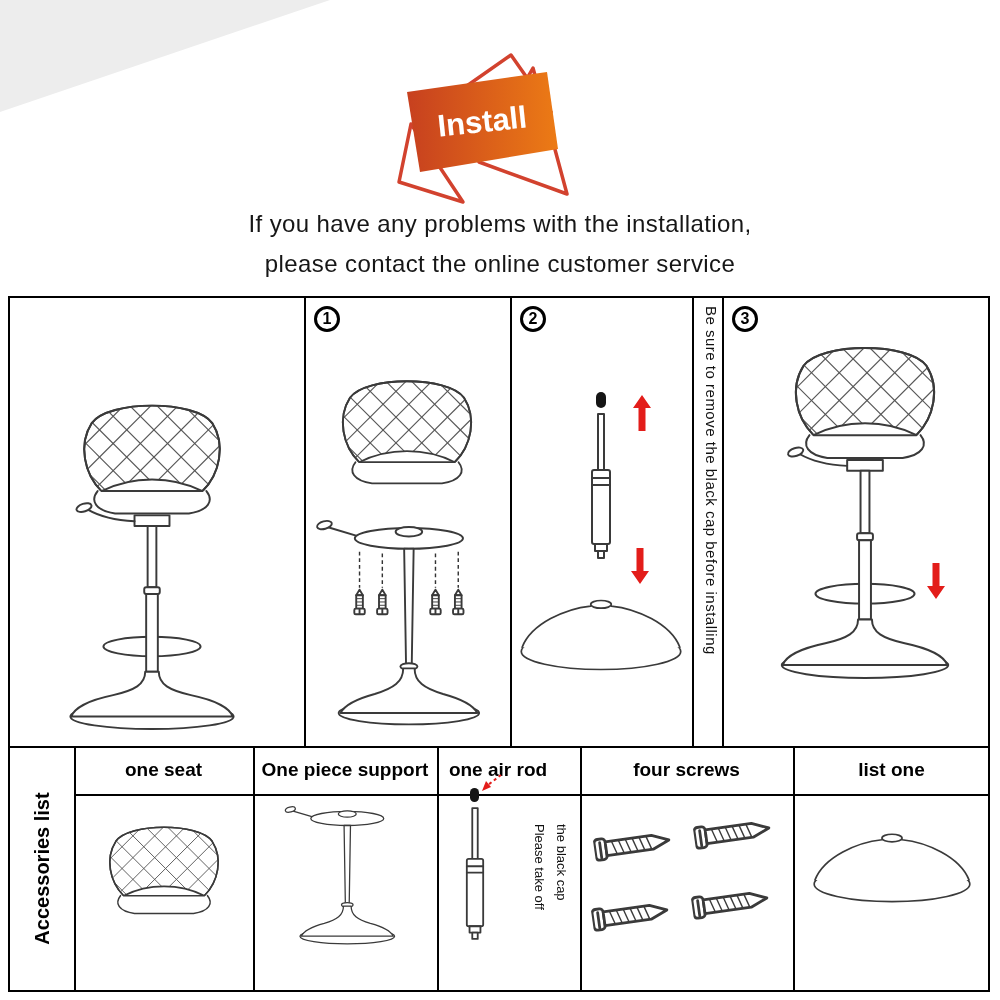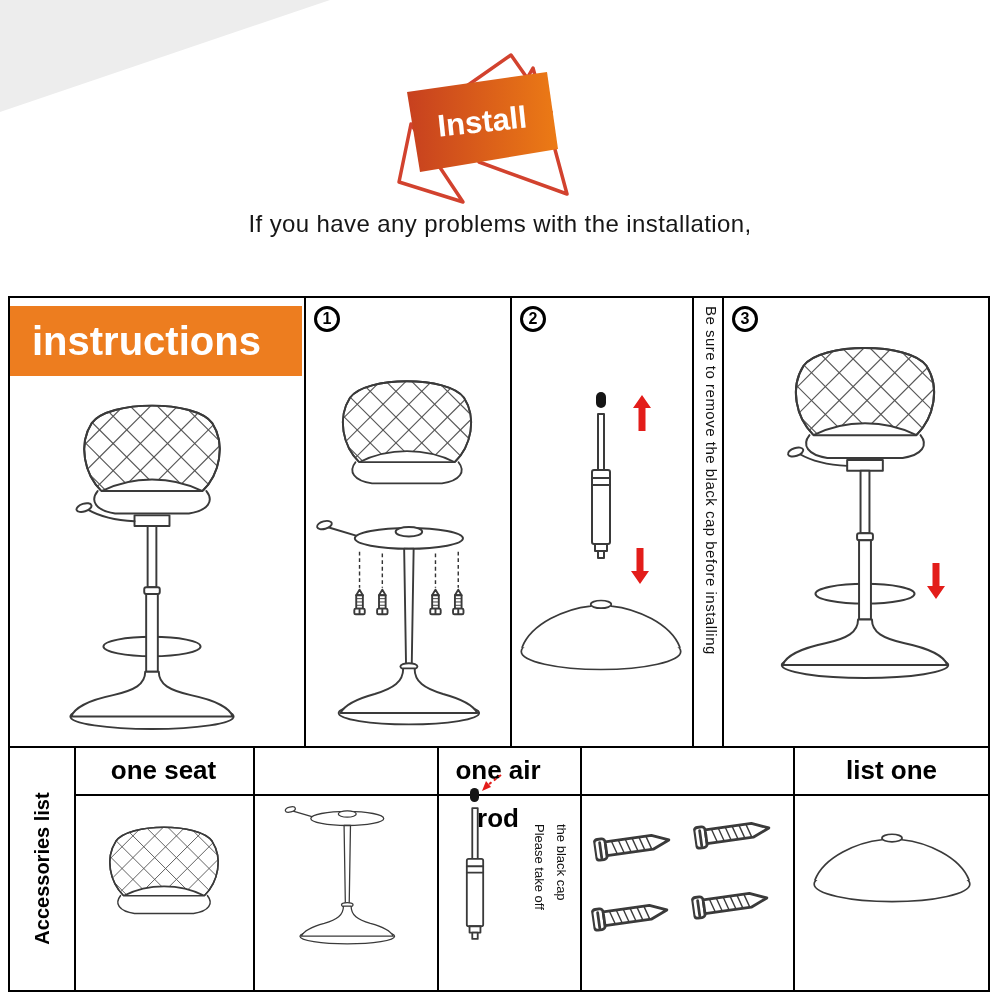--- a/index.html
+++ b/index.html
@@ -18,21 +18,21 @@
           box-sizing:border-box;}
   .step-num{position:absolute;width:26px;height:26px;border:3px solid #000;border-radius:50%;
           display:flex;align-items:center;justify-content:center;font-weight:bold;font-size:16px;
           color:#000;box-sizing:border-box;background:#fff;}
   .vnote{position:absolute;writing-mode:vertical-rl;text-orientation:mixed;font-size:15px;
           color:#111;letter-spacing:.5px;}
   .acc-title-box{position:absolute;left:10px;top:748px;width:64px;height:240px;display:flex;
           align-items:center;justify-content:center;}
   .acc-title-box span{transform:rotate(-90deg);white-space:nowrap;font-weight:bold;font-size:20px;color:#000;}
   .acc-h{position:absolute;top:746px;height:48px;line-height:48px;text-align:center;
-          font-weight:bold;font-size:26px;color:#000;}
+          font-weight:bold;font-size:19px;color:#000;}
   .rod-note{position:absolute;left:528px;top:824px;width:48px;height:164px;
           writing-mode:vertical-lr;text-orientation:mixed;font-size:13px;color:#111;line-height:1.7;}
   .cap{position:absolute;background:#151515;border-radius:5px;}
   .drw{position:absolute;}
   .screw-tilt{transform:rotate(-8deg);}
   .ln{stroke:#3a3a3a;stroke-width:2;stroke-linecap:round;stroke-linejoin:round;}
 </style>
 </head>
 <body>
 
@@ -149,35 +149,35 @@
     <g stroke="#d2422e" stroke-width="3.5" fill="none" stroke-linejoin="round">
       <path d="M116,3 L156,60 L56,45 Z"></path>
       <path d="M138,16 L172,142 L84,110 Z"></path>
       <path d="M16,72 L68,150 L4,130 Z"></path>
     </g>
     <polygon points="12,40 152,20 163,97 25,120" fill="url(#og)"></polygon>
     <text x="88" y="80" transform="rotate(-6 88 78)" fill="#fff" font-size="31" font-weight="bold" text-anchor="middle">Install</text>
   </svg>
 
   <div class="contact-line" style="top:210px">If you have any problems with the installation,</div>
+  <div class="contact-line" style="top:250px">please contact the online customer service</div>
 
   <div class="table-frame"></div>
   <div class="hline" style="left:9px;top:746px;width:980px"></div>
   <div class="vline" style="left:304px;top:298px;height:448px"></div>
   <div class="vline" style="left:510px;top:298px;height:448px"></div>
   <div class="vline" style="left:692px;top:298px;height:448px"></div>
   <div class="vline" style="left:722px;top:298px;height:448px"></div>
   <div class="vline" style="left:74px;top:748px;height:242px"></div>
   <div class="vline" style="left:253px;top:748px;height:242px"></div>
   <div class="vline" style="left:437px;top:748px;height:242px"></div>
   <div class="vline" style="left:580px;top:748px;height:242px"></div>
   <div class="vline" style="left:793px;top:748px;height:242px"></div>
   <div class="hline" style="left:76px;top:794px;width:912px"></div>
 
-  <div class="inst-bar">instructions</div>
   <svg class="drw" style="left:45px;top:392px" width="214" height="340" viewBox="0 0 220 350">
     <use href="#g-stool"></use>
   </svg>
 
   <div class="step-num" style="left:314px;top:306px">1</div>
   <svg class="drw" style="left:315px;top:370px" width="184" height="120" viewBox="0 0 200 130">
     <use href="#g-seat"></use>
   </svg>
   <svg class="drw" style="left:312px;top:508px" width="190" height="224" viewBox="0 0 200 236">
     <use href="#g-plate"></use>
@@ -216,21 +216,23 @@
   </svg>
   <svg class="drw" style="left:927px;top:562px" width="18" height="38" viewBox="0 0 18 36">
     <polygon points="5.5,0 12.5,0 12.5,23 18,23 9,36 0,23 5.5,23" fill="#e31d1a"></polygon>
   </svg>
 
   <div class="acc-title-box">
     <span>Accessories list</span>
   </div>
 
   <div class="acc-h" style="left:74px;width:179px">one seat</div>
+  <div class="acc-h" style="left:253px;width:184px">One piece support</div>
   <div class="acc-h" style="left:437px;width:122px">one air rod</div>
+  <div class="acc-h" style="left:580px;width:213px">four screws</div>
   <div class="acc-h" style="left:793px;width:197px">list one</div>
 
   <svg class="drw" style="left:86px;top:818px" width="156" height="101" viewBox="0 0 200 130">
     <use href="#g-seat"></use>
   </svg>
 
   <svg class="drw" style="left:282px;top:798px" width="128" height="151" viewBox="0 0 200 236">
     <use href="#g-plate"></use>
   </svg>
 

